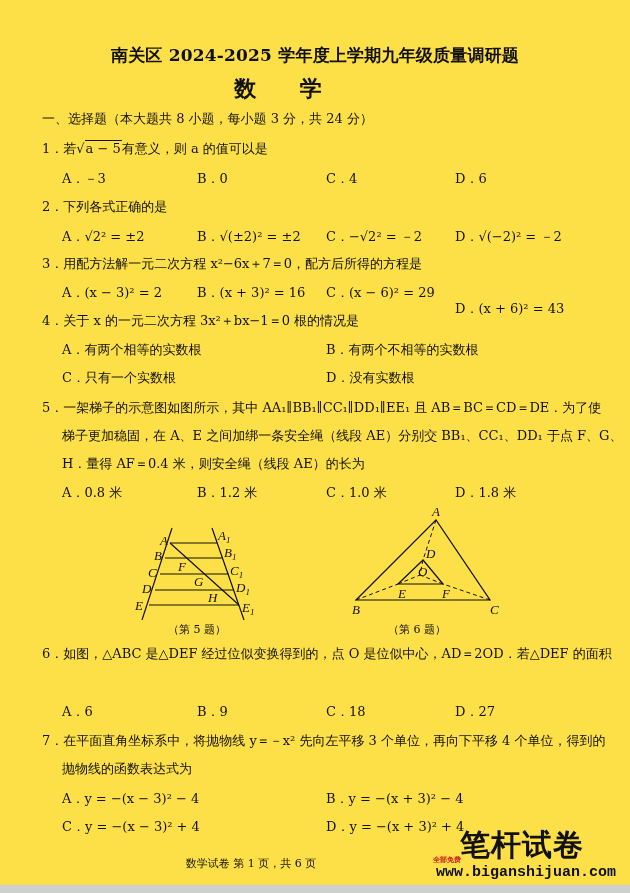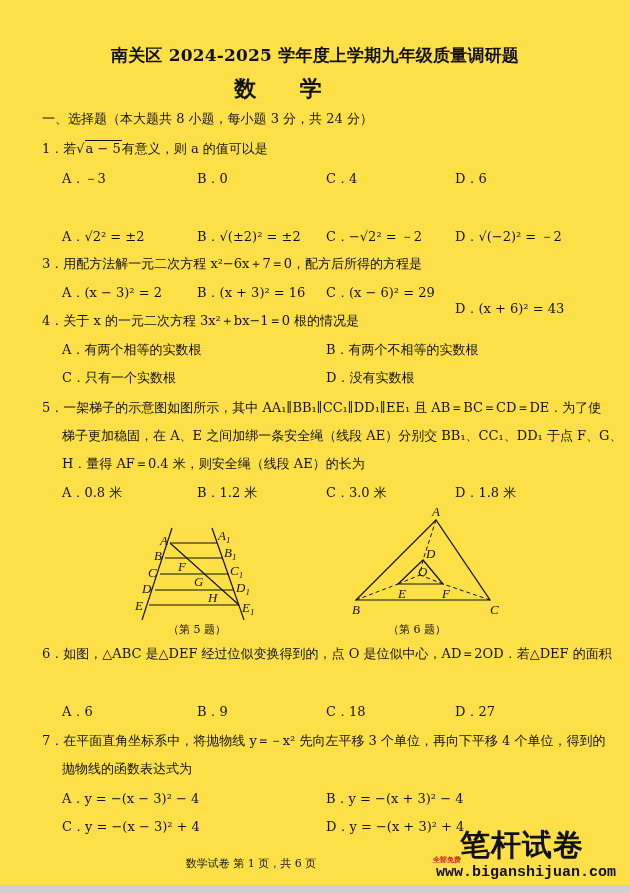--- a/index.html
+++ b/index.html
@@ -35,20 +35,23 @@
   <div class="section">一、选择题（本大题共 8 小题，每小题 3 分，共 24 分）</div>
 
   <div class="line" style="top:140px;">
     <span>1．</span><span>若</span>√<span class="sqrt">a − 5</span><span>有意义，则 a 的值可以是</span>
   </div>
   <div class="opt cA" style="top:170px;">A．－3</div>
   <div class="opt cB" style="top:170px;">B．0</div>
   <div class="opt cC" style="top:170px;">C．4</div>
   <div class="opt cD" style="top:170px;">D．6</div>
 
+  <div class="line" style="top:198px;">
+    <span>2．</span><span>下列各式正确的是</span>
+  </div>
   <div class="opt cA" style="top:228px;">A．√2² = ±2</div>
   <div class="opt cB" style="top:228px;">B．√(±2)² = ±2</div>
   <div class="opt cC" style="top:228px;">C．−√2² = －2</div>
   <div class="opt cD" style="top:228px;">D．√(−2)² = －2</div>
 
   <div class="line" style="top:255px;">
     <span>3．</span><span>用配方法解一元二次方程 x²−6x＋7＝0，配方后所得的方程是</span>
   </div>
   <div class="opt cA" style="top:284px;">A．(x − 3)² = 2</div>
   <div class="opt cB" style="top:284px;">B．(x + 3)² = 16</div>
@@ -63,21 +66,21 @@
   <div class="opt cA" style="top:369px;">C．只有一个实数根</div>
   <div class="opt cB2" style="top:369px;">D．没有实数根</div>
 
   <div class="line" style="top:399px;">
     <span>5．</span><span>一架梯子的示意图如图所示，其中 AA₁∥BB₁∥CC₁∥DD₁∥EE₁ 且 AB＝BC＝CD＝DE．为了使</span>
   </div>
   <div class="line indent" style="top:427px;">梯子更加稳固，在 A、E 之间加绑一条安全绳（线段 AE）分别交 BB₁、CC₁、DD₁ 于点 F、G、</div>
   <div class="line indent" style="top:455px;">H．量得 AF＝0.4 米，则安全绳（线段 AE）的长为</div>
   <div class="opt cA" style="top:484px;">A．0.8 米</div>
   <div class="opt cB" style="top:484px;">B．1.2 米</div>
-  <div class="opt cC" style="top:484px;">C．3.0 米</div>
+  <div class="opt cC" style="top:484px;">C．1.0 米</div>
   <div class="opt cD" style="top:484px;">D．1.8 米</div>
 
   <svg class="fig" style="left:120px;top:500px;" width="160" height="120" viewBox="0 0 160 120">
     <g stroke="#111" stroke-width="1.2" fill="none">
       <line x1="52" y1="28" x2="22" y2="120"></line>
       <line x1="92" y1="28" x2="124" y2="120"></line>
       <line x1="50" y1="43" x2="97" y2="43"></line>
       <line x1="45" y1="58" x2="103" y2="58"></line>
       <line x1="40" y1="74" x2="109" y2="74"></line>
       <line x1="35" y1="90" x2="114" y2="90"></line>

